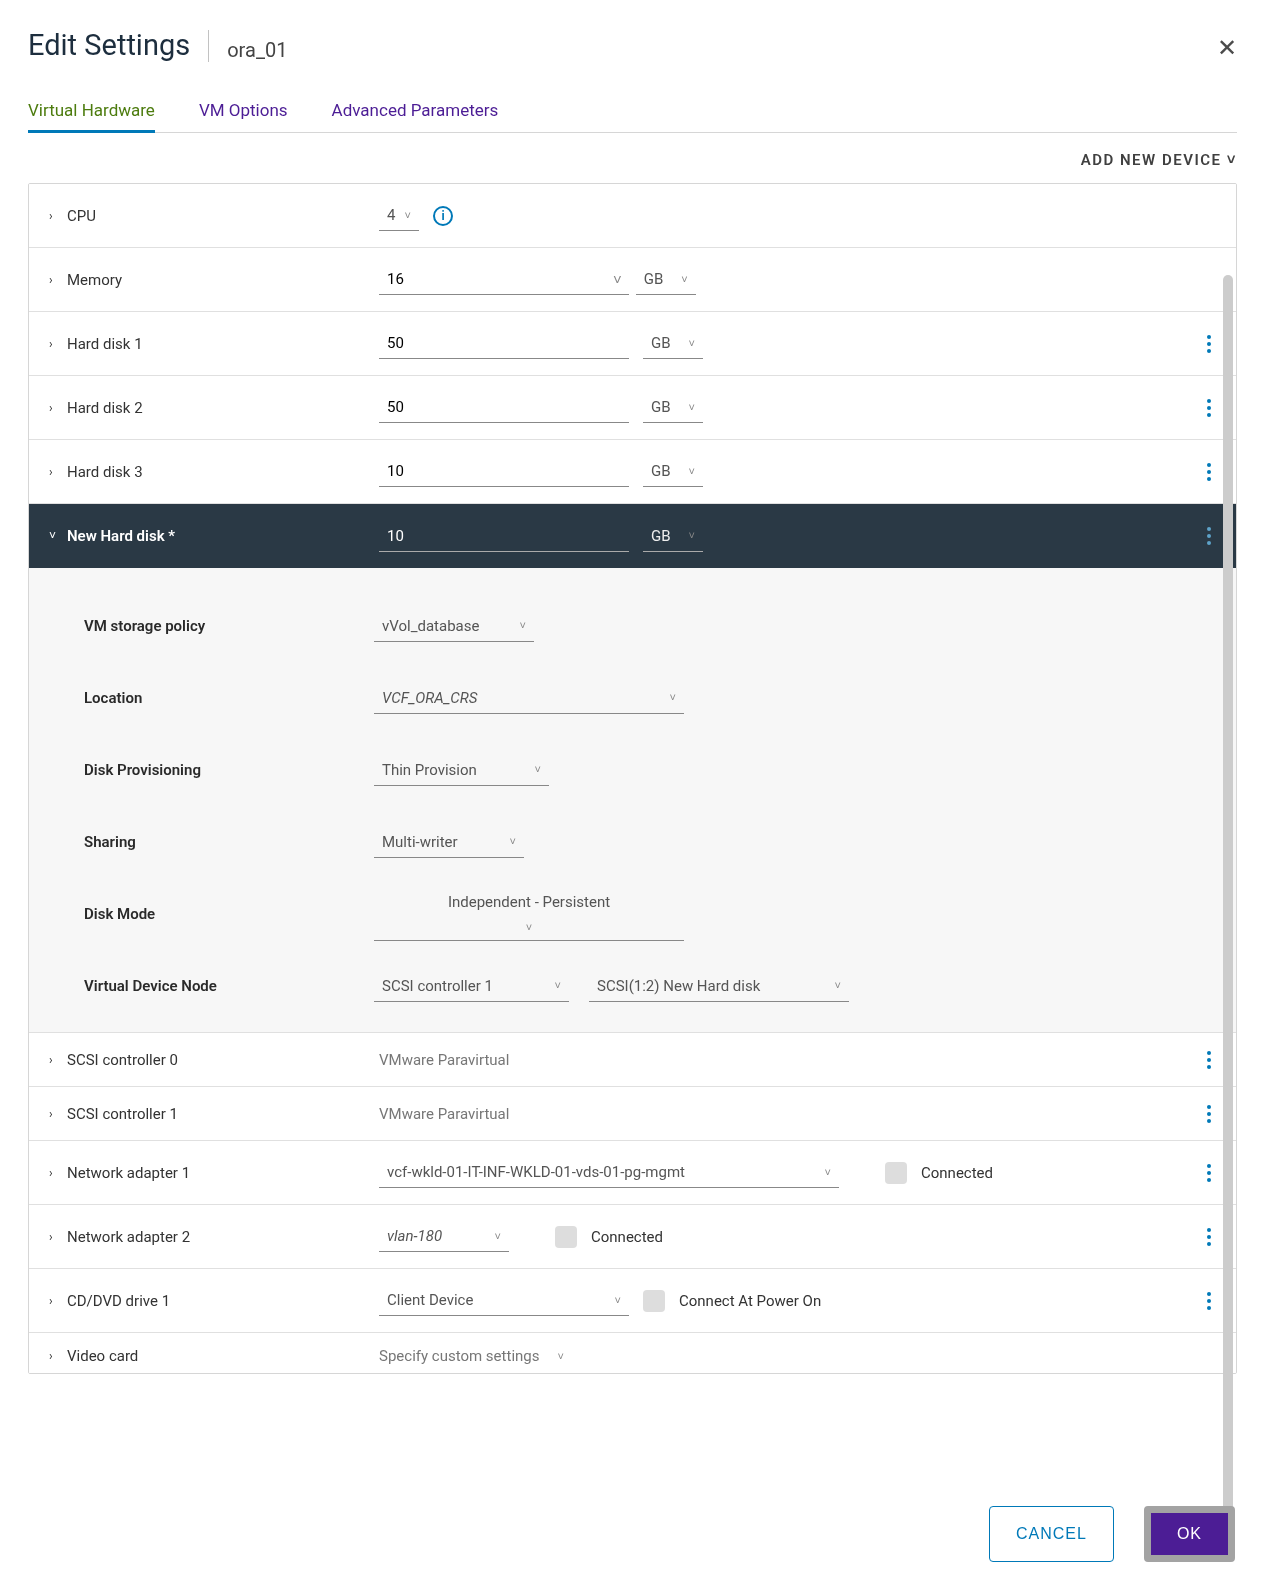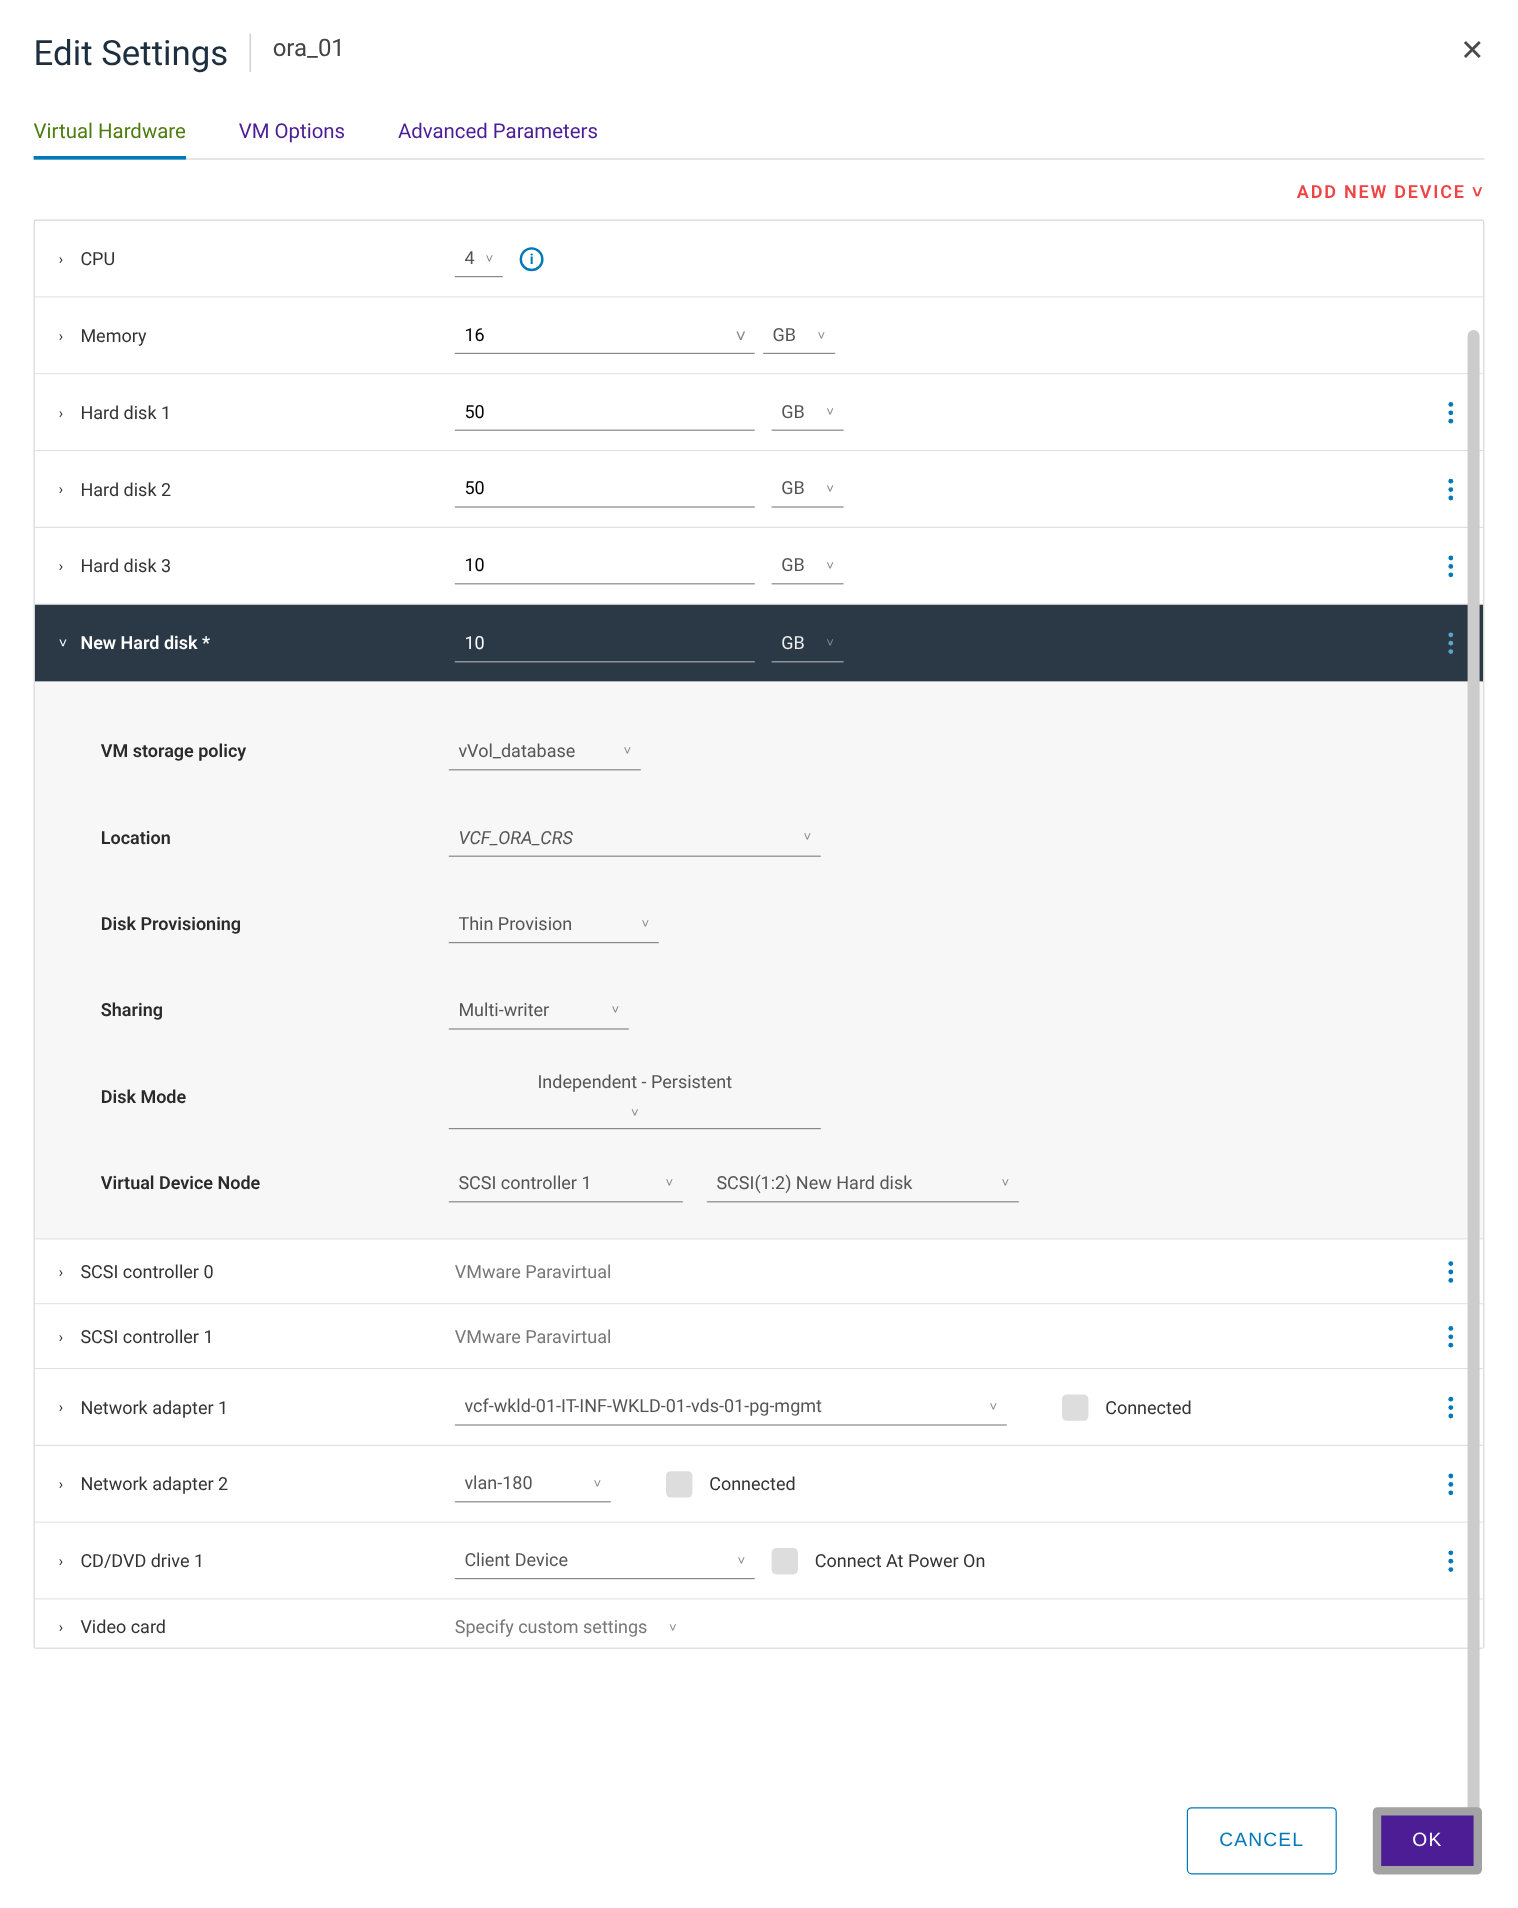--- a/index.html
+++ b/index.html
@@ -11,21 +11,21 @@
     width: 1265px;
     height: 1590px;
     position: relative;
     overflow: hidden;
   }
   .dialog {
     padding: 28px 28px 0 28px;
   }
   .header {
     display: flex;
-    align-items: flex-start;
+    align-items: flex-end;
     gap: 18px;
     margin-bottom: 28px;
   }
   .title {
     font-size: 29px;
     font-weight: 400;
     color: #1d2e3e;
   }
   .vline {
     width: 1px;
@@ -59,21 +59,21 @@
   .tab.active {
     color: #4d7c0f;
     border-bottom-color: #0079b8;
     font-weight: 400;
   }
   .add-device-row {
     text-align: right;
     padding: 18px 0 14px 0;
   }
   .add-device {
-    color: #ef4444;
+    color: #404040;
     font-weight: 600;
     font-size: 15px;
     letter-spacing: 1.5px;
     cursor: pointer;
   }
   .scroll-area {
     position: relative;
     border: 1px solid #d6d6d6;
     border-radius: 2px;
     overflow: hidden;
@@ -484,21 +484,21 @@
             <span></span>
           </div>
     </div>
 
     <div class="row">
       <div class="row-label">
         <span class="chevron">›</span>
         <span>Network adapter 2</span>
       </div>
       <div class="row-content">
-        <div class="dd" style="width:130px;">
+        <div class="dd" style="width:130px;font-style:italic;">
           <span>vlan-180</span>
           <span class="caret">˅</span>
         </div>
         <span style="width:18px;"></span>
         <span class="checkbox-like"></span>
         <span>Connected</span>
       </div>
       <div class="kebab">
             <span></span>
             <span></span>

